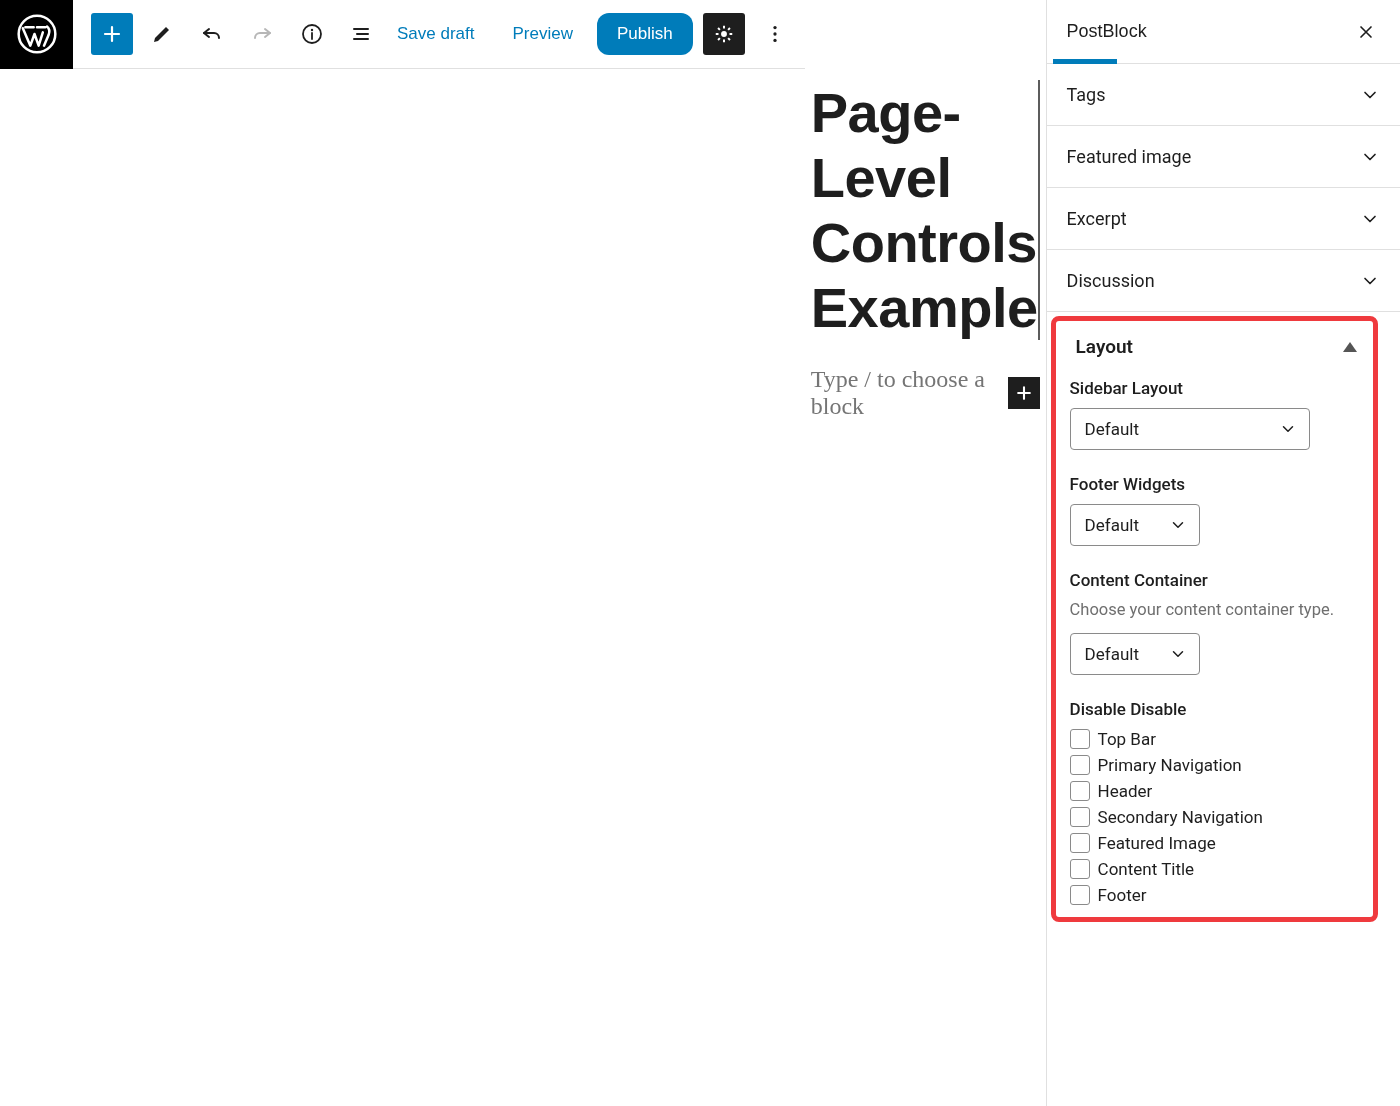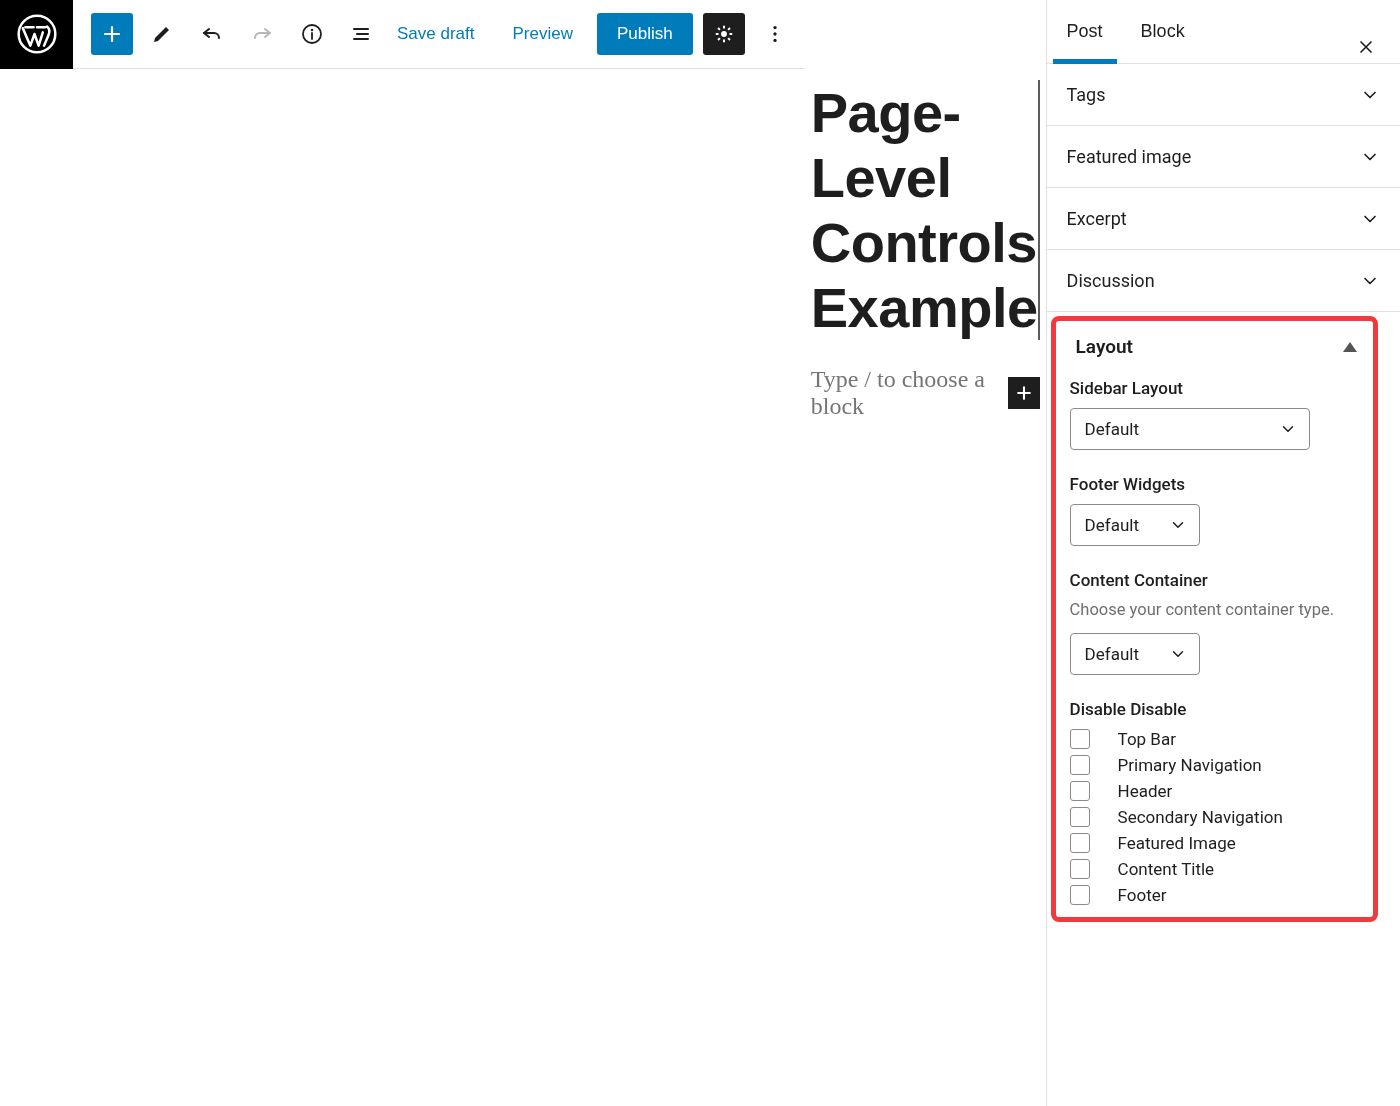--- a/index.html
+++ b/index.html
@@ -10,57 +10,57 @@
   .topbar { height: 69px; display: flex; align-items: center; border-bottom: 1px solid #e0e0e0; background:#fff;}
   .wp-corner { width: 73px; height: 69px; background:#000; display:flex; align-items:center; justify-content:center;}
   .wp-corner svg { width: 40px; height:40px; }
   .tb-left { display:flex; align-items:center; gap: 0; padding-left: 18px;}
   .tb-btn { width: 42px; height: 42px; display:flex; align-items:center; justify-content:center; border:none; background:none; cursor:pointer; border-radius:3px;}
   .tb-btn.primary { background:#007cba; color:#fff; }
   .tb-btn svg { width: 24px; height:24px; }
   .tb-btn.gap { margin-left: 8px; }
   .tb-right { margin-left:auto; display:flex; align-items:center; gap: 10px; padding-right: 10px;}
   .link-btn { background:none; border:none; color:#007cba; font-size:17px; padding: 10px 14px; cursor:pointer;}
-  .publish-btn { background:#007cba; color:#fff; border:none; font-size:17px; padding: 11px 20px; border-radius:3px; cursor:pointer;text-align:right;}
+  .publish-btn { background:#007cba; color:#fff; border:none; font-size:17px; padding: 11px 20px; border-radius:12px; cursor:pointer;text-align:right;}
   .cog-btn { background:#1e1e1e; color:#fff; width:42px; height:42px; border:none; border-radius:3px; display:flex; align-items:center; justify-content:center; cursor:pointer;}
   .dots-btn { background:none; border:none; width:40px; height:42px; display:flex; align-items:center; justify-content:center; cursor:pointer;}
 
   
   .main { flex:1; display:flex; overflow:hidden;}
   .editor { flex:1; padding: 80px 6px 0 6px; }
   .title-field { font-family: Liberation Sans, sans-serif; font-size: 56px; font-weight: 800; letter-spacing: -0.5px; border:none; outline:none; width: 100%; border-right: 2px solid #5c5c5c; display:inline-block;}
   .title-wrap { display:inline-block; }
   .body-row { margin-top: 26px; display:flex; align-items:center;}
   .placeholder { color:#757575; font-family: Georgia, "Times New Roman", serif; font-size: 24px; flex:1;}
   .inline-add { width: 32px; height:32px; background:#1e1e1e; color:#fff; display:flex; align-items:center; justify-content:center; border:none; cursor:pointer;}
 
   
   .sidebar { width: 376px; border-left: 1px solid #e0e0e0; display:flex; flex-direction:column; background:#fff;}
-  .tabs-row { display:flex; align-items:flex-end; border-bottom:1px solid #e0e0e0; position:relative; height: 64px; padding: 0 18px 0 20px;}
+  .tabs-row { display:flex; align-items:center; border-bottom:1px solid #e0e0e0; position:relative; height: 64px; padding: 0 18px 0 20px;}
   .tab { background:none; border:none; font-size:18px; padding: 0 0; height:100%; cursor:pointer; color:#1e1e1e; position:relative;}
-  .tab + .tab { margin-left: 38px; }
+  .tab + .tab { }
   .tab.active::after { content:""; position:absolute; left:-14px; right:-14px; bottom:-1px; height:5px; background:#007cba;}
   .tab.active { font-weight:500; }
   .close-x { margin-left:auto; background:none; border:none; cursor:pointer; width:32px; height:32px; display:flex; align-items:center; justify-content:center;}
   .panel-row { display:flex; align-items:center; justify-content:space-between; padding: 20px 20px; border-bottom:1px solid #e0e0e0; cursor:pointer;}
   .panel-row .label { font-size:18px; }
   .chev { width:20px; height:20px;}
 
   .layout-panel { border: 5px solid #ef3a3e; border-radius: 8px; margin: 4px 22px 0 4px; padding: 10px 10px 8px 10px;}
   .layout-head { display:flex; align-items:center; justify-content:space-between; padding: 4px 6px 14px 10px;}
   .layout-head .label { font-weight:600; font-size:19px;}
   .tri-up { width:0; height:0; border-left:7px solid transparent; border-right:7px solid transparent; border-bottom:10px solid #555;}
   .field-block { padding: 6px 4px 18px 4px;}
   .field-label { font-size:17px; font-weight:500; margin-bottom: 10px;}
   .help { color:#6f6f6f; font-size:16.5px; margin: 0 0 14px 0;}
   .select-wrap { display:inline-flex; align-items:center; justify-content:space-between; border:1px solid #8a8a8a; border-radius:4px; padding: 0 12px 0 14px; height:42px; cursor:pointer; min-width: 130px;}
   .select-wrap.wide { width: 240px;}
   .select-wrap .val { font-size:17px; }
   .check-list { margin-top: 4px; display:flex; flex-direction:column; gap: 6px;}
-  .check-item { display:flex; align-items:center; gap: 28px; }
+  .check-item { display:flex; align-items:center; gap: 8px; }
   .check-item input { width:20px; height:20px; border:1.6px solid #8a8a8a; border-radius:3px; appearance:none; cursor:pointer;}
   .check-item span { font-size:17px;}
 
   .undo-dim { color:#b7b7b7; }
 </style>
 </head>
 <body>
 
 <div class="app">
 

